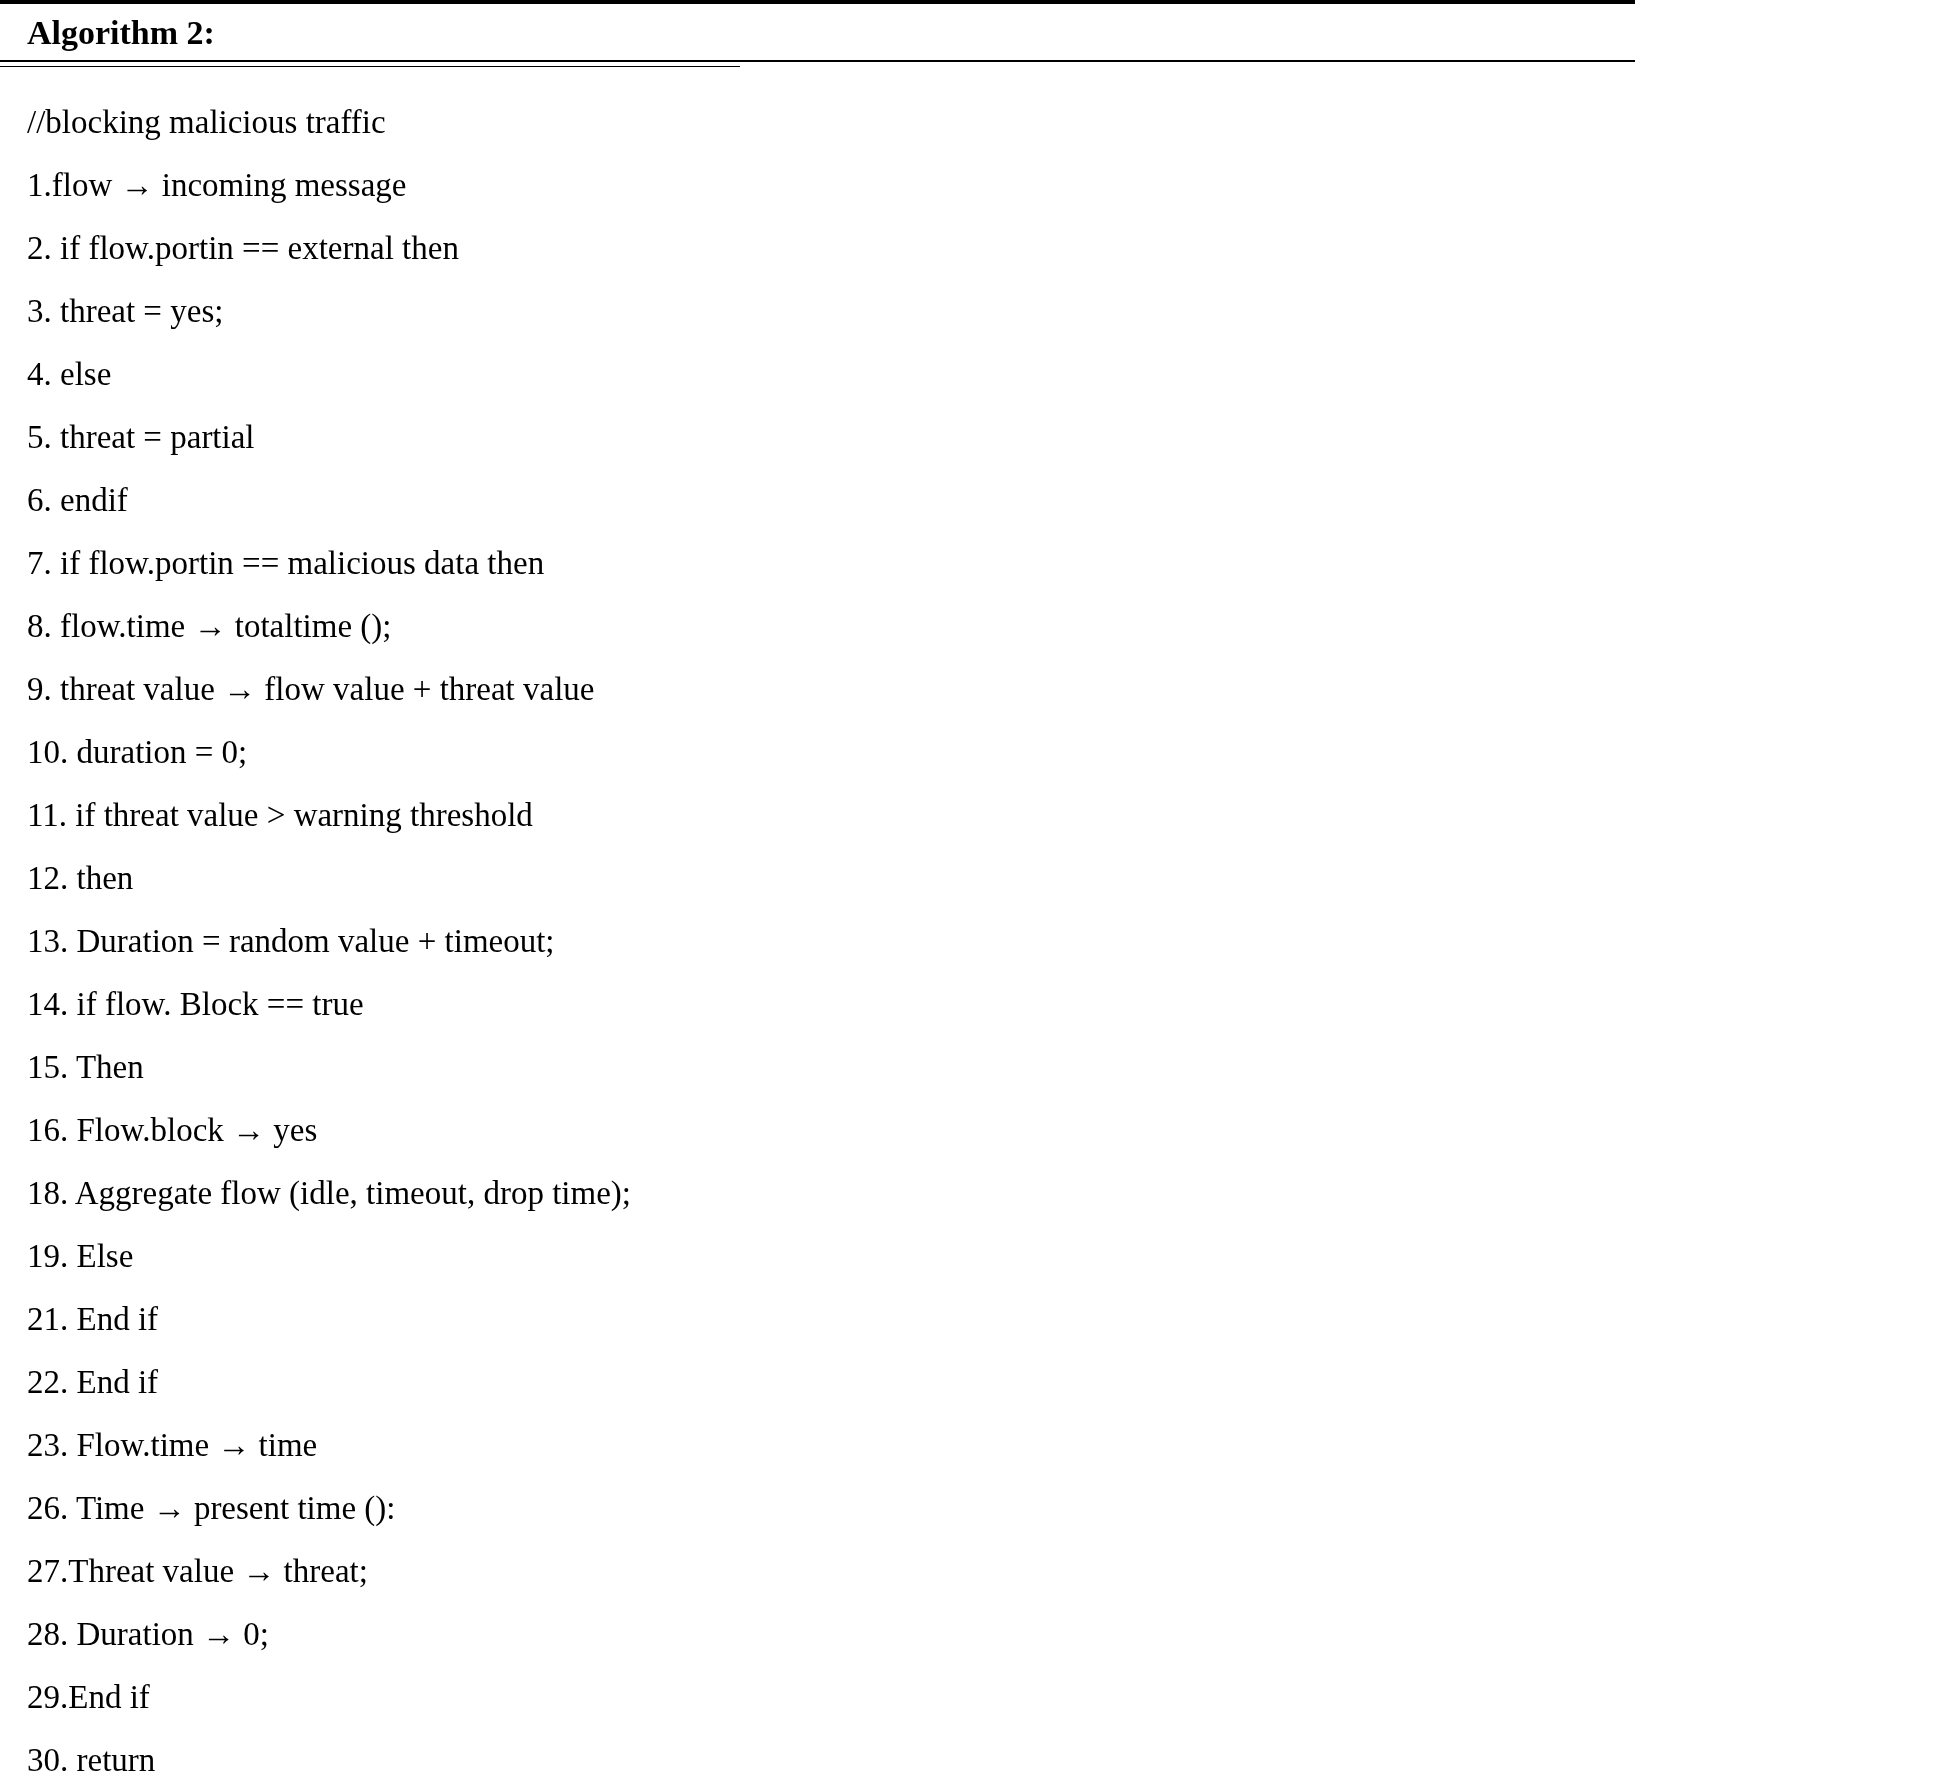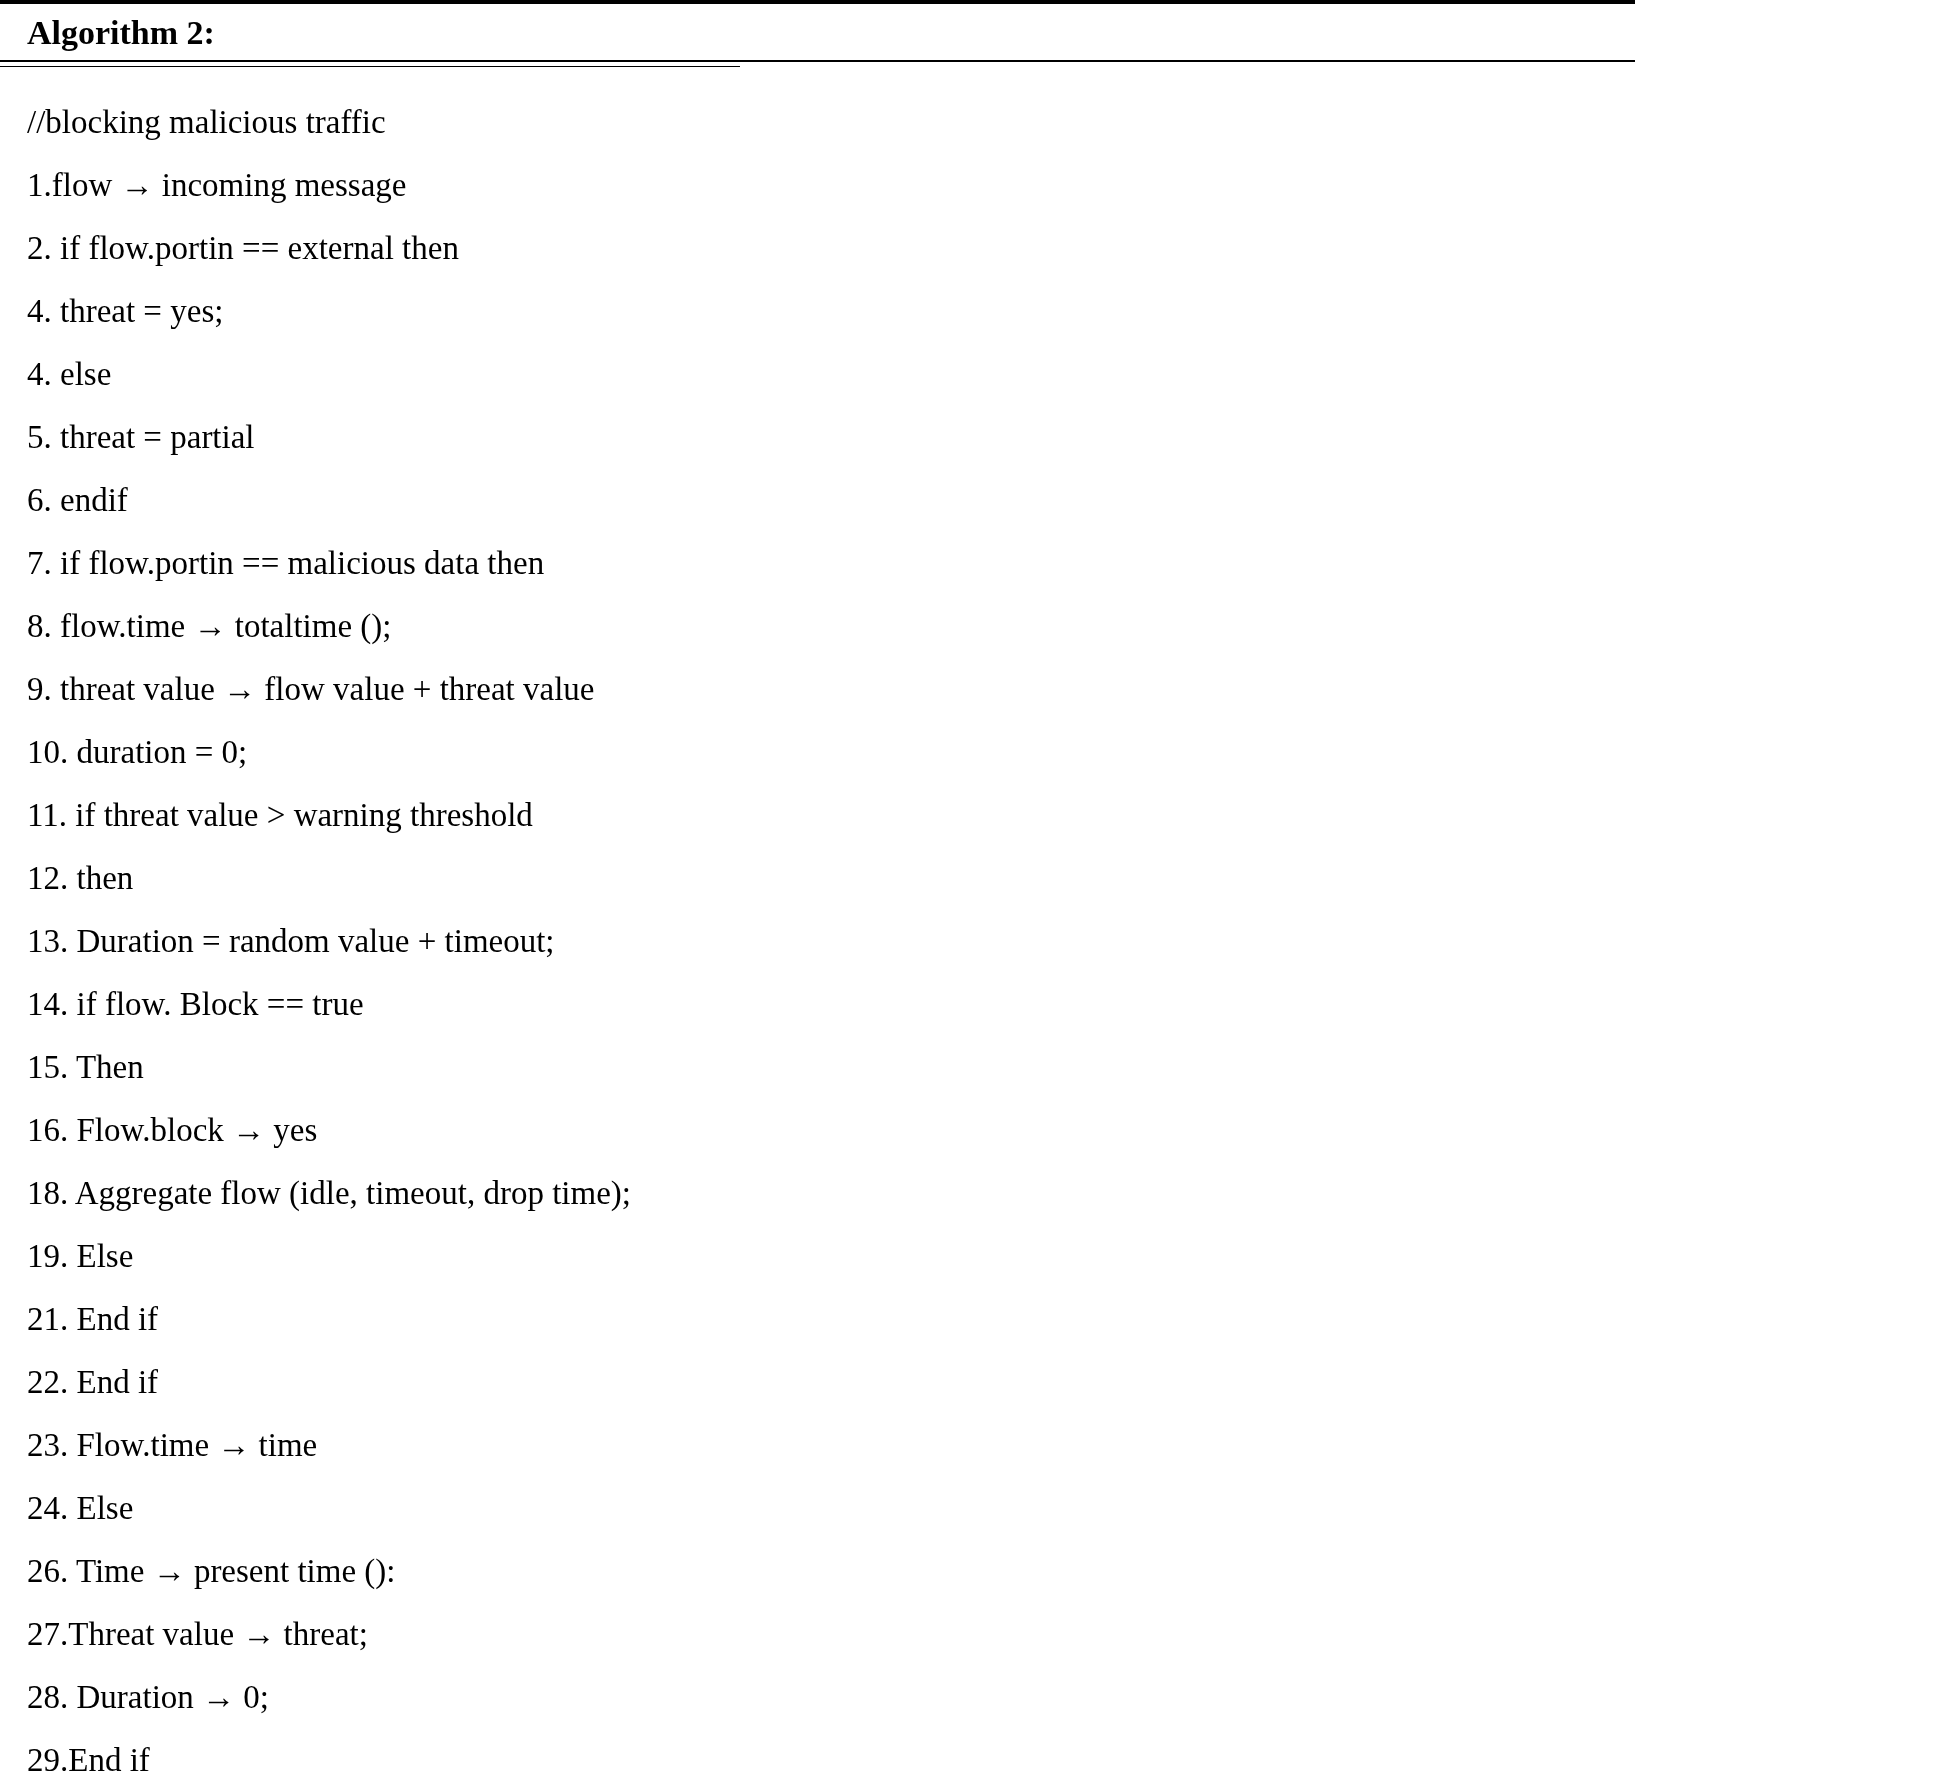--- a/index.html
+++ b/index.html
@@ -61,40 +61,39 @@
 <body>
 
 <div class="algo-box">
   <div class="algo-header">Algorithm 2:</div>
   <div class="header-rule"></div>
   <div class="header-subrule"></div>
   <div class="algo-body">
       <div class="code-line">//blocking malicious traffic</div>
       <div class="code-line">1.flow → incoming message</div>
       <div class="code-line">2. if flow.portin == external then</div>
-      <div class="code-line">4. threat = yes;</div>
+      <div class="code-line">3. threat = yes;</div>
       <div class="code-line">4. else</div>
       <div class="code-line">5. threat = partial</div>
       <div class="code-line">6. endif</div>
       <div class="code-line">7. if flow.portin == malicious data then</div>
       <div class="code-line">8. flow.time → totaltime ();</div>
       <div class="code-line">9. threat value → flow value + threat value</div>
       <div class="code-line">10. duration = 0;</div>
       <div class="code-line">11. if threat value &gt; warning threshold</div>
       <div class="code-line">12. then</div>
       <div class="code-line">13. Duration = random value + timeout;</div>
       <div class="code-line">14. if flow. Block == true</div>
       <div class="code-line">15. Then</div>
       <div class="code-line">16. Flow.block → yes</div>
       <div class="code-line">18. Aggregate flow (idle, timeout, drop time);</div>
       <div class="code-line">19. Else</div>
       <div class="code-line">21. End if</div>
       <div class="code-line">22. End if</div>
       <div class="code-line">23. Flow.time → time</div>
-      <div class="code-line">24. Else</div>
       <div class="code-line">26. Time → present time ():</div>
       <div class="code-line">27.Threat value → threat;</div>
       <div class="code-line">28. Duration → 0;</div>
       <div class="code-line">29.End if</div>
       <div class="code-line">30. return</div>
     </div>
   <div class="bottom-rule"></div>
 </div>
 
 </body></html>

